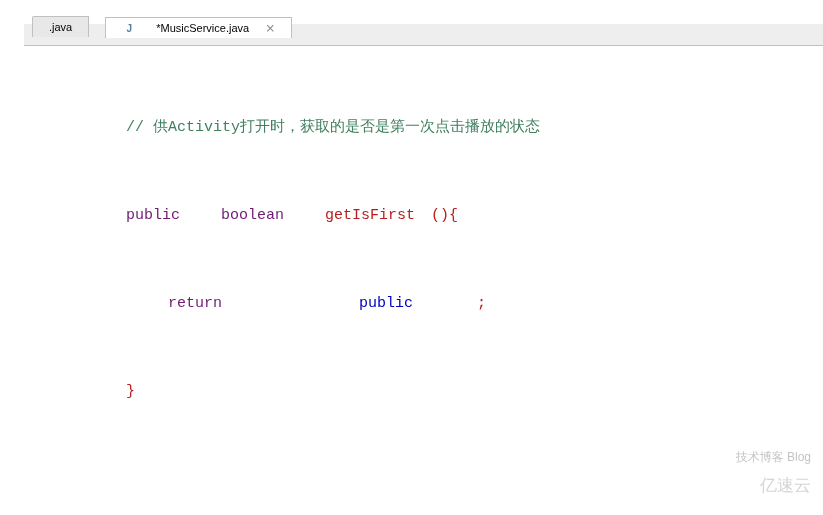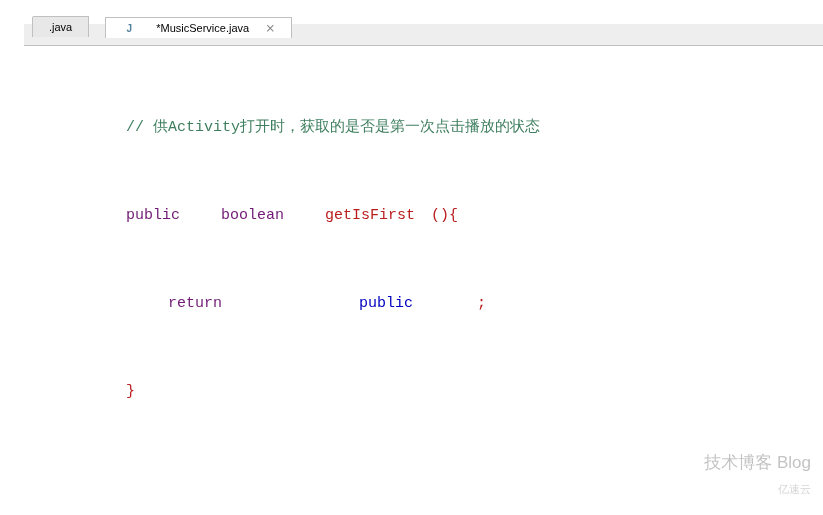--- a/index.html
+++ b/index.html
@@ -94,25 +94,25 @@
       color: #808080;
     }
     .wm-main {
       font-size: 28px;
       font-weight: bold;
       letter-spacing: -1px;
       color: #888;
       font-style: italic;
     }
     .wm-sub {
-      font-size: 17px;
+      font-size: 12px;
       color: #888;
     }
     .wm-extra {
-      font-size: 11px;
+      font-size: 17px;
       color: #aaa;
       margin-top: 2px;
     }
   </style>
 </head>
 <body>
 
 <div class="tab-bar">
   <div class="tab inactive">
     <span>.java</span>

